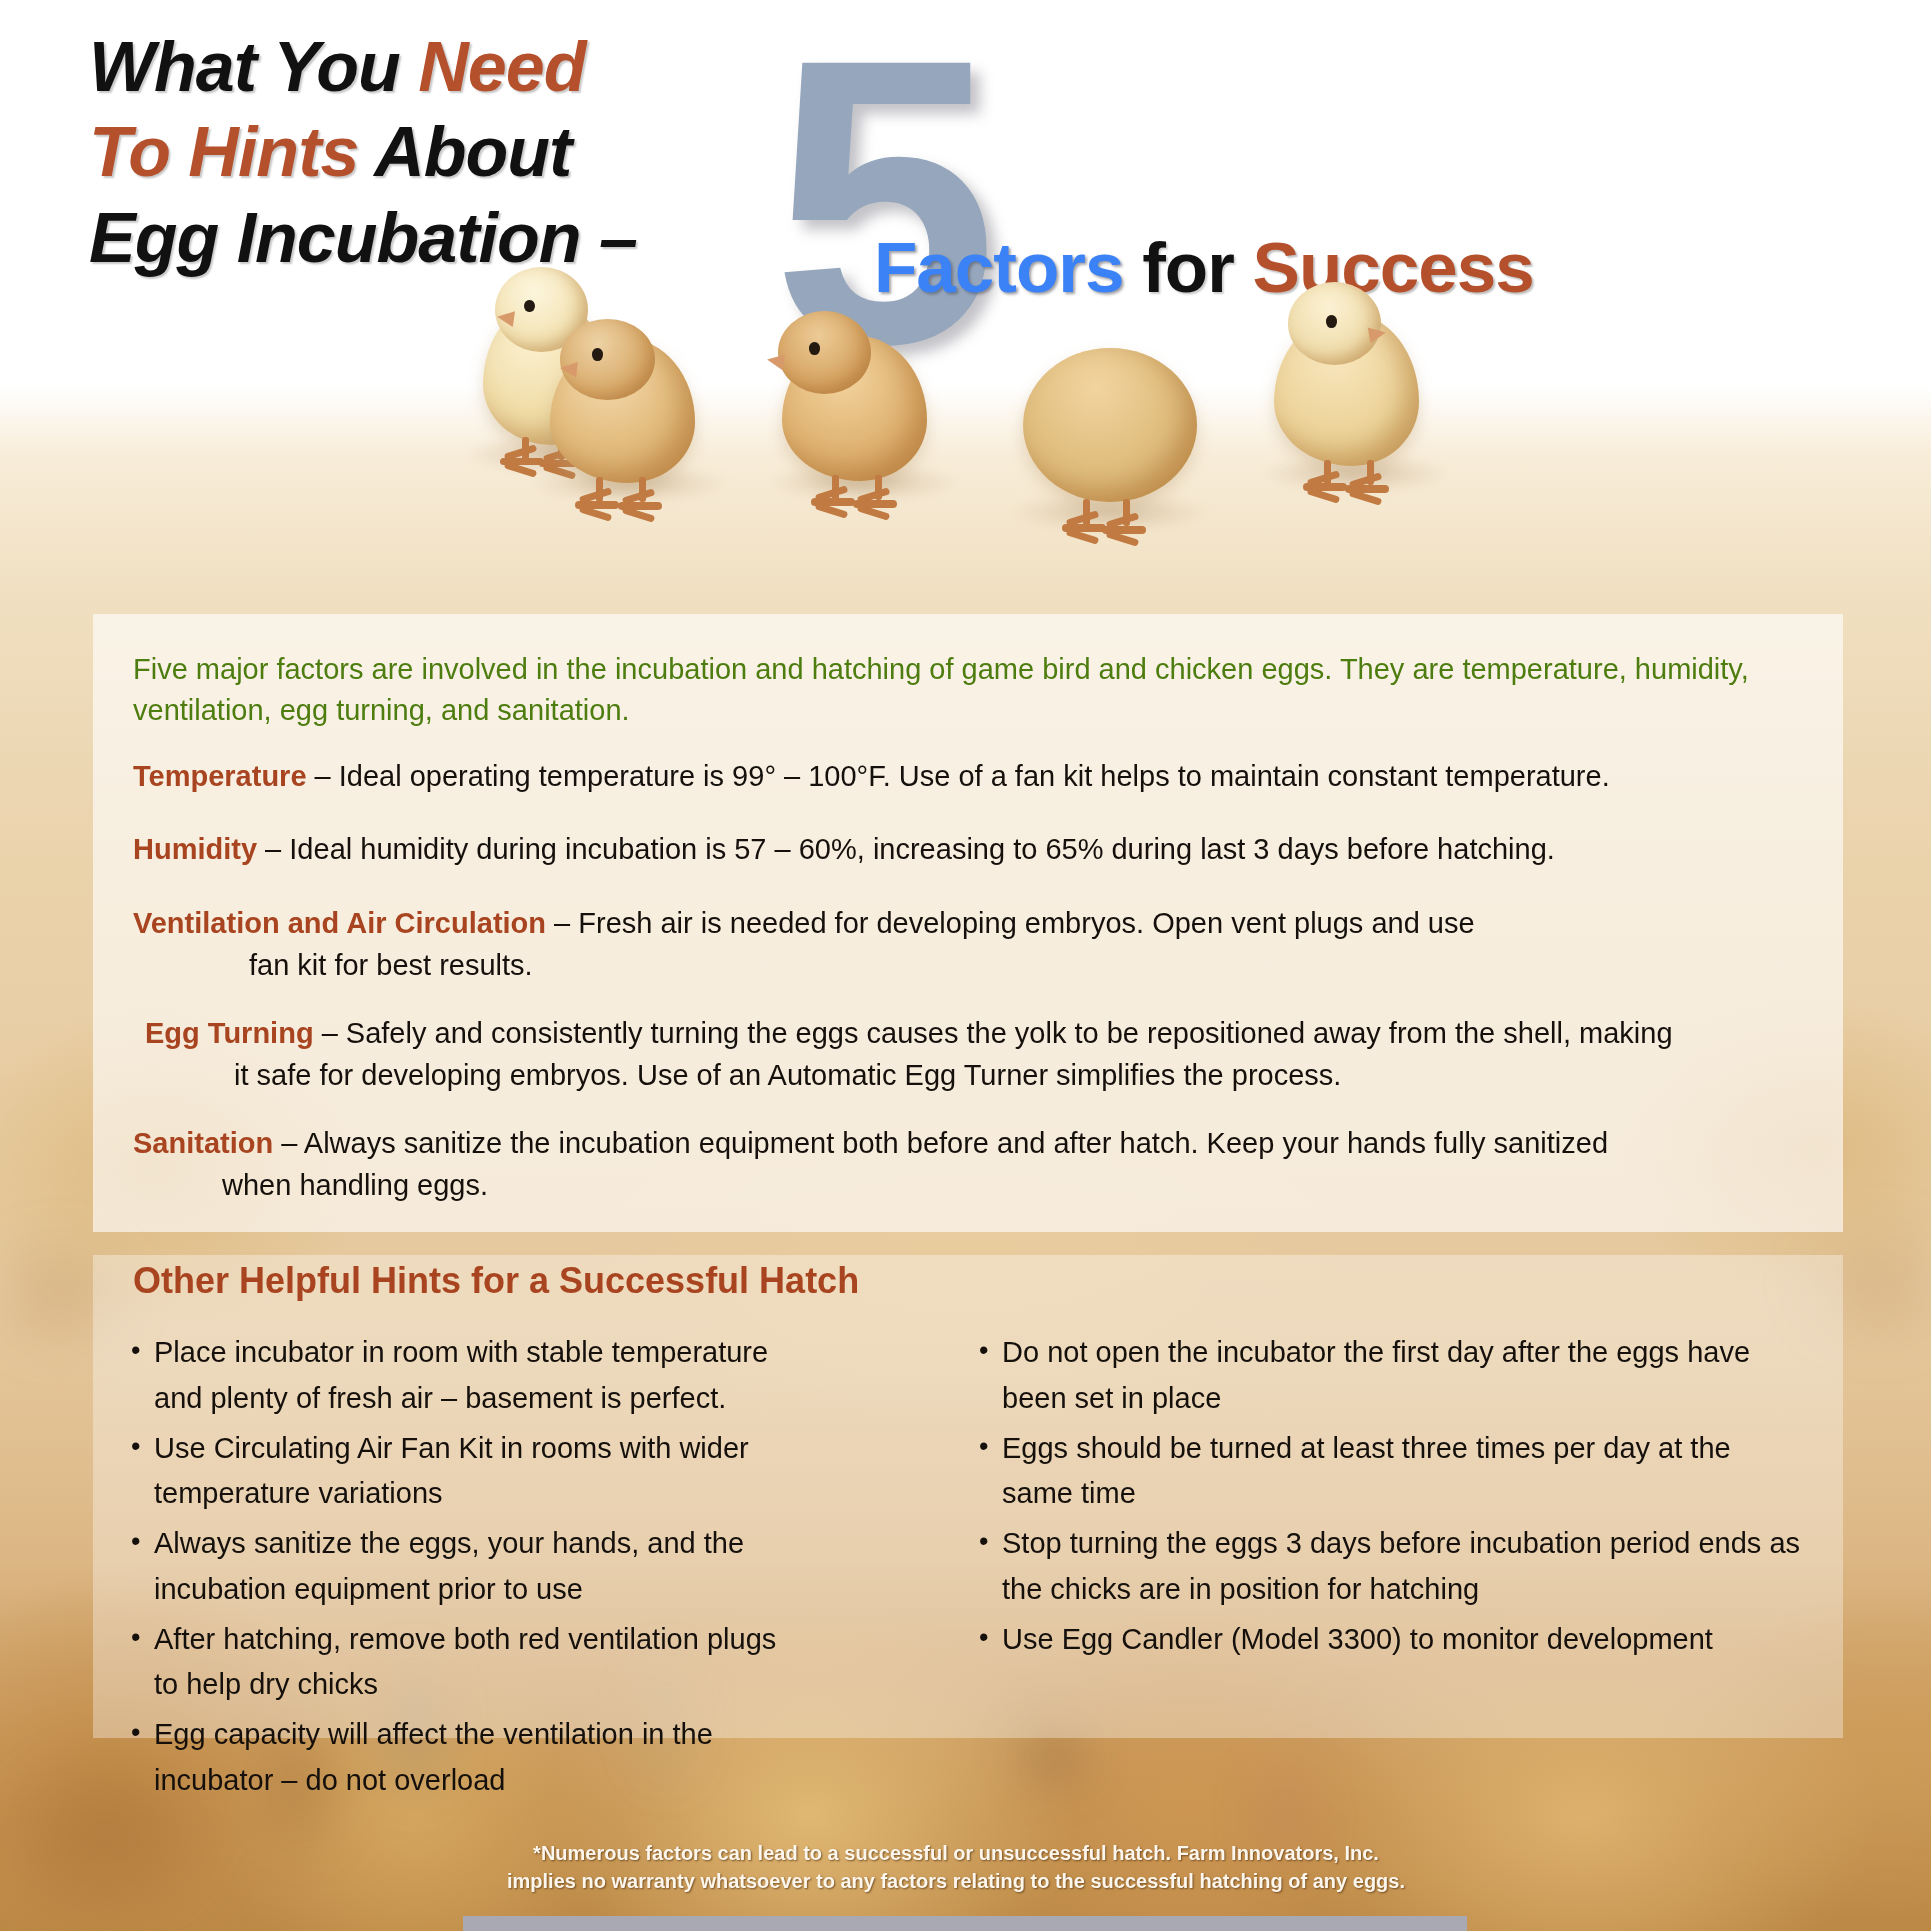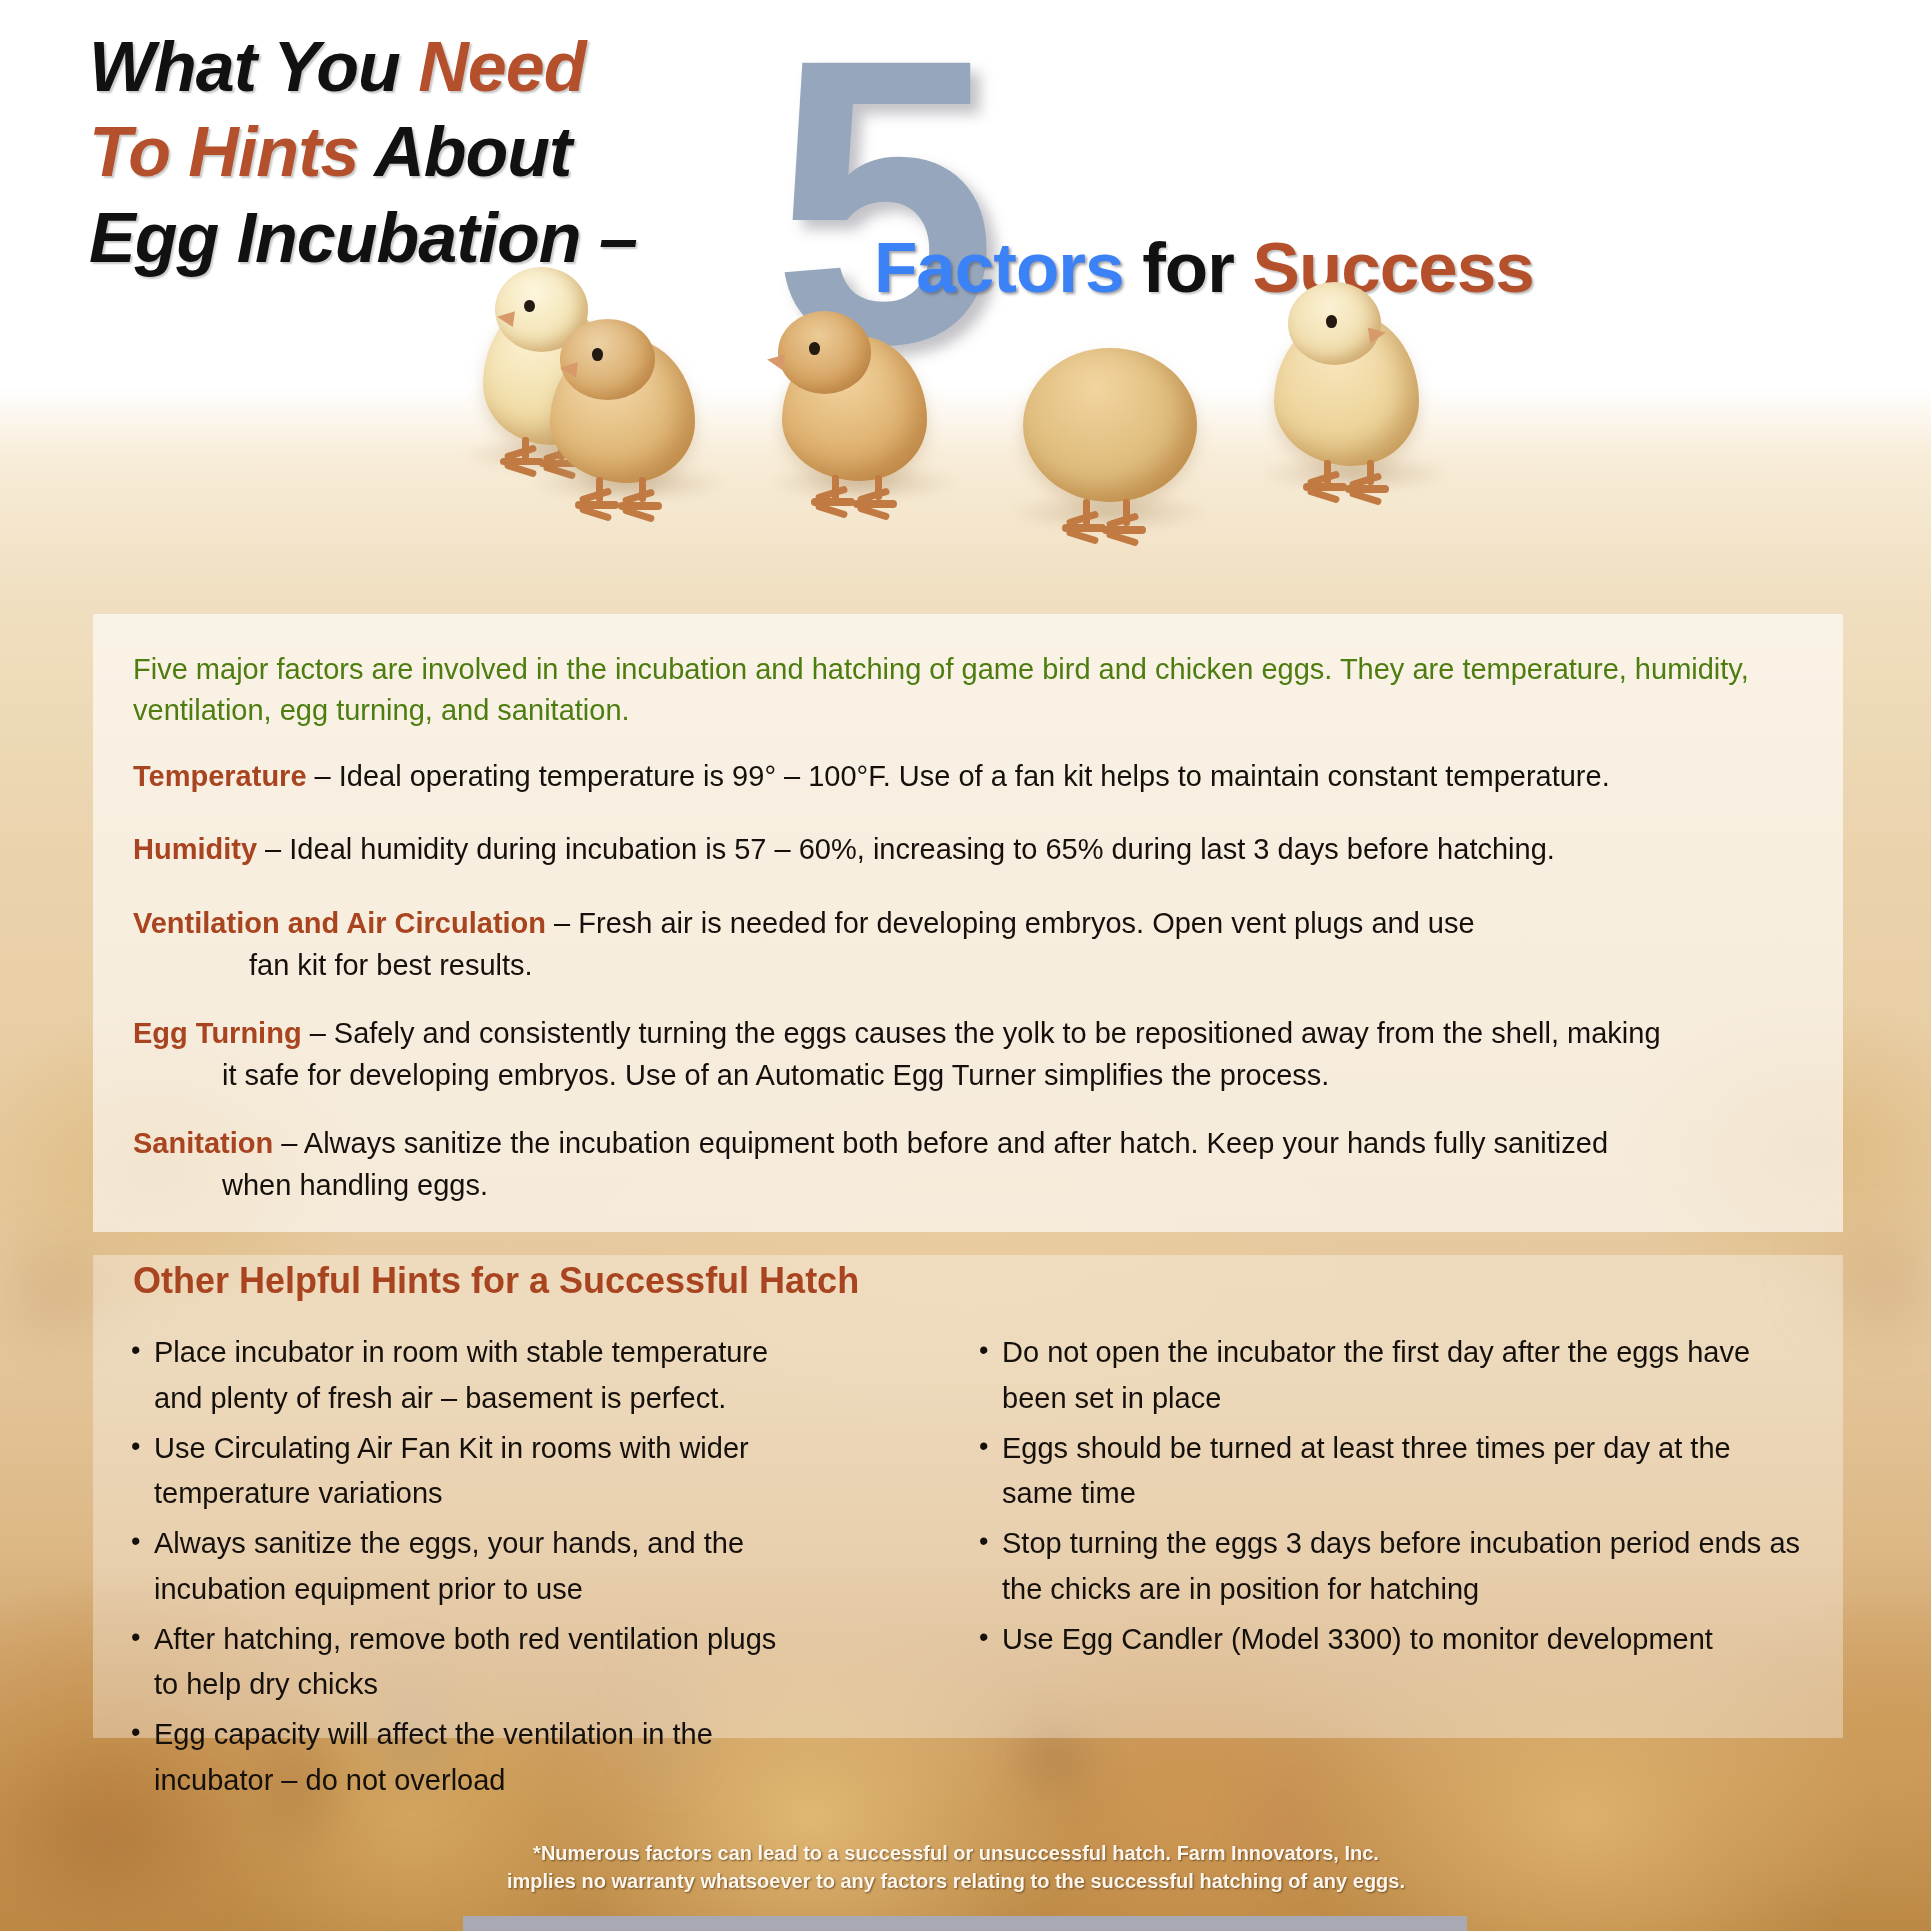--- a/index.html
+++ b/index.html
@@ -150,21 +150,21 @@
     position:absolute; left:133px; width:1688px;
     font-size:29px; line-height:1.46; color:#15100c;
   }
   .factor .fname{ color:#a8441f; font-weight:bold; }
   .factor .ind{ display:block; padding-left:89px; }
   .factor .ind-sm{ display:block; padding-left:116px; }
 
   #f-temp{ top:755px; }
   #f-hum { top:828px; }
   #f-vent{ top:902px; }
-  #f-turn{ top:1012px; }
+  #f-turn{ top:1012px;margin-left:12px; }
   #f-san { top:1122px; }
 
   
   .hints-title{
     position:absolute; left:133px; top:1260px;
     font-size:36px; font-weight:bold; color:#a8441f;
   }
   .hcol{ position:absolute; font-size:29px; line-height:1.58; color:#15100c; }
   #hcol-left{ left:129px; top:1330px; width:676px; }
   #hcol-right{ left:977px; top:1330px; width:830px; }

